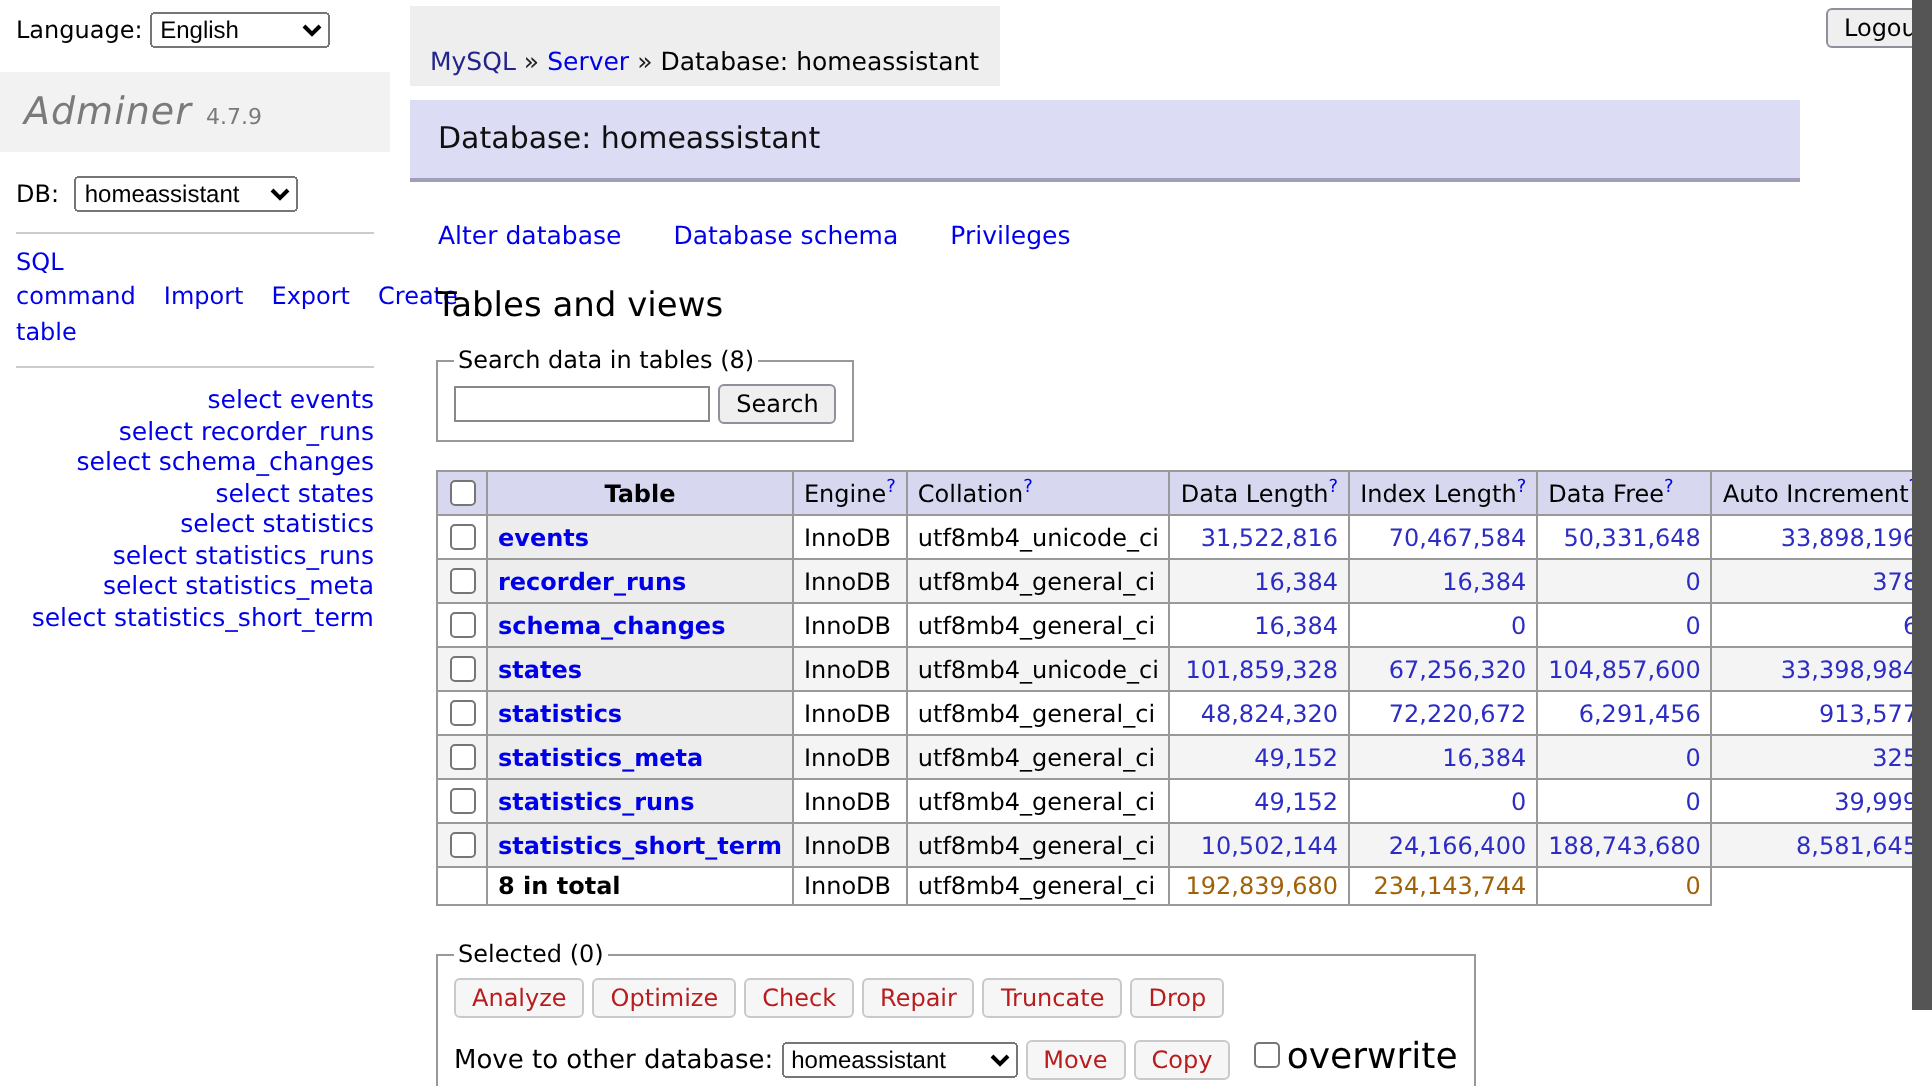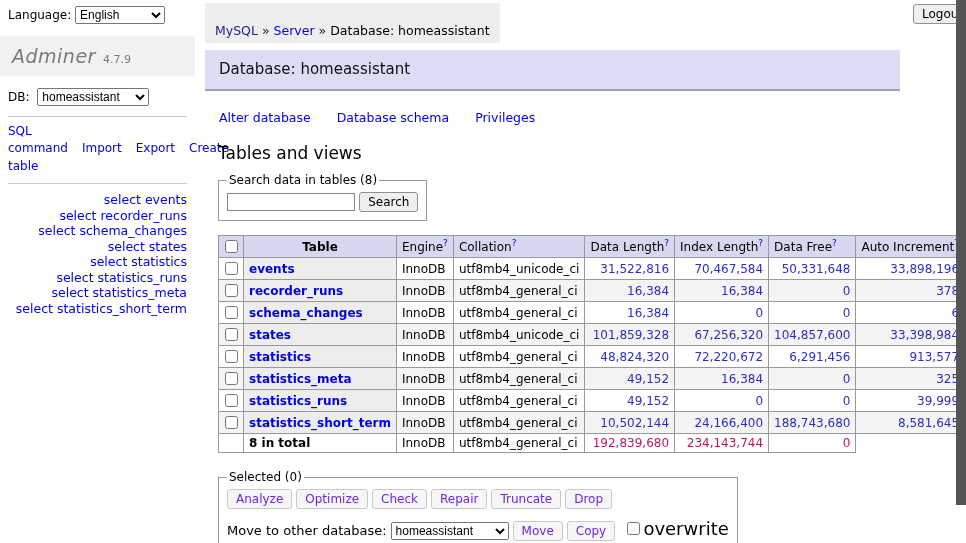--- a/index.html
+++ b/index.html
@@ -27,21 +27,21 @@
   
   .content { position:absolute; left:205px; top:0; width:695px; }
   .breadcrumb { display:inline-block; background:#eee; padding:20px 10px 5px 10px; margin-top:3px; font-size:12.5px; }
   .breadcrumb .root { color:#23238c; }
   .breadcrumb .sep { color:#222; margin:0 4px; }
   .logout-btn { position:absolute; left:913px; top:4px; }
   button {
     font-family:"DejaVu Sans", sans-serif; font-size:12px;
     background:#efefef; border:1px solid #8f8f9d; border-radius:3px; padding:2px 8px; color:#000;
   }
-  button:disabled { color:#6d28d9; border-color:#c9c9c9; background:#f6f6f6; }
+  button:disabled { color:#b91c1c; border-color:#c9c9c9; background:#f6f6f6; }
   .h2bar { margin-top:7px; background:#dcdcf5; border-bottom:2px solid #9f9fb8; padding:10px 14px 11px 14px; font-size:15px; color:#101010; }
   .actions { margin:19px 0 0 14px; font-size:12.5px; }
   .actions a { margin-right:26px; }
   h3 { font-size:17px; font-weight:400; margin:18px 0 0 13px; color:#000; }
 
   fieldset { border:1px solid #999; margin:10px 0 0 13px; padding:5px 8px 8px 8px; width:fit-content; }
   legend { font-size:12px; padding:0 2px; }
   .search-fieldset input[type=text] { width:128px; height:18px; border:1px solid #888; font-size:12px; padding:1px 3px; }
 
   
@@ -49,21 +49,21 @@
   th, td { border:1px solid #999; padding:2px 5px; height:18px; white-space:nowrap; }
   thead th { background:#d7d7f0; font-weight:400; text-align:left; }
   thead th.name-col { font-weight:bold; text-align:center; }
   thead th.check-col, tbody td.check-col { width:16px; text-align:center; padding:1px 2px; }
   thead th.check-col { background:#d7d7f0; }
   tbody th.row-name { background:#ededed; text-align:left; }
   tbody th.row-name a { font-weight:bold; }
   tbody tr.even td { background:#f4f4f4; }
   td.num { text-align:right; color:#2d2dc5; }
   tr.total-row th { background:#fff; text-align:left; }
-  tr.total-row td.num { color:#be185d; }
+  tr.total-row td.num { color:#a16207; }
   sup.help { font-size:9px; line-height:0; }
   sup.help a { color:#0000e8; }
 
   
   .selected-fieldset { margin-top:17px; min-width:392px; }
   .selected-fieldset .btn-row button { margin-right:4px; }
   .move-row { margin-top:9px; font-size:13px; white-space:nowrap; }
   .move-row select { width:118px; font-size:12px; margin:0 4px; }
   .move-row button { margin-right:4px; }
   .move-row label { font-size:18px; }

